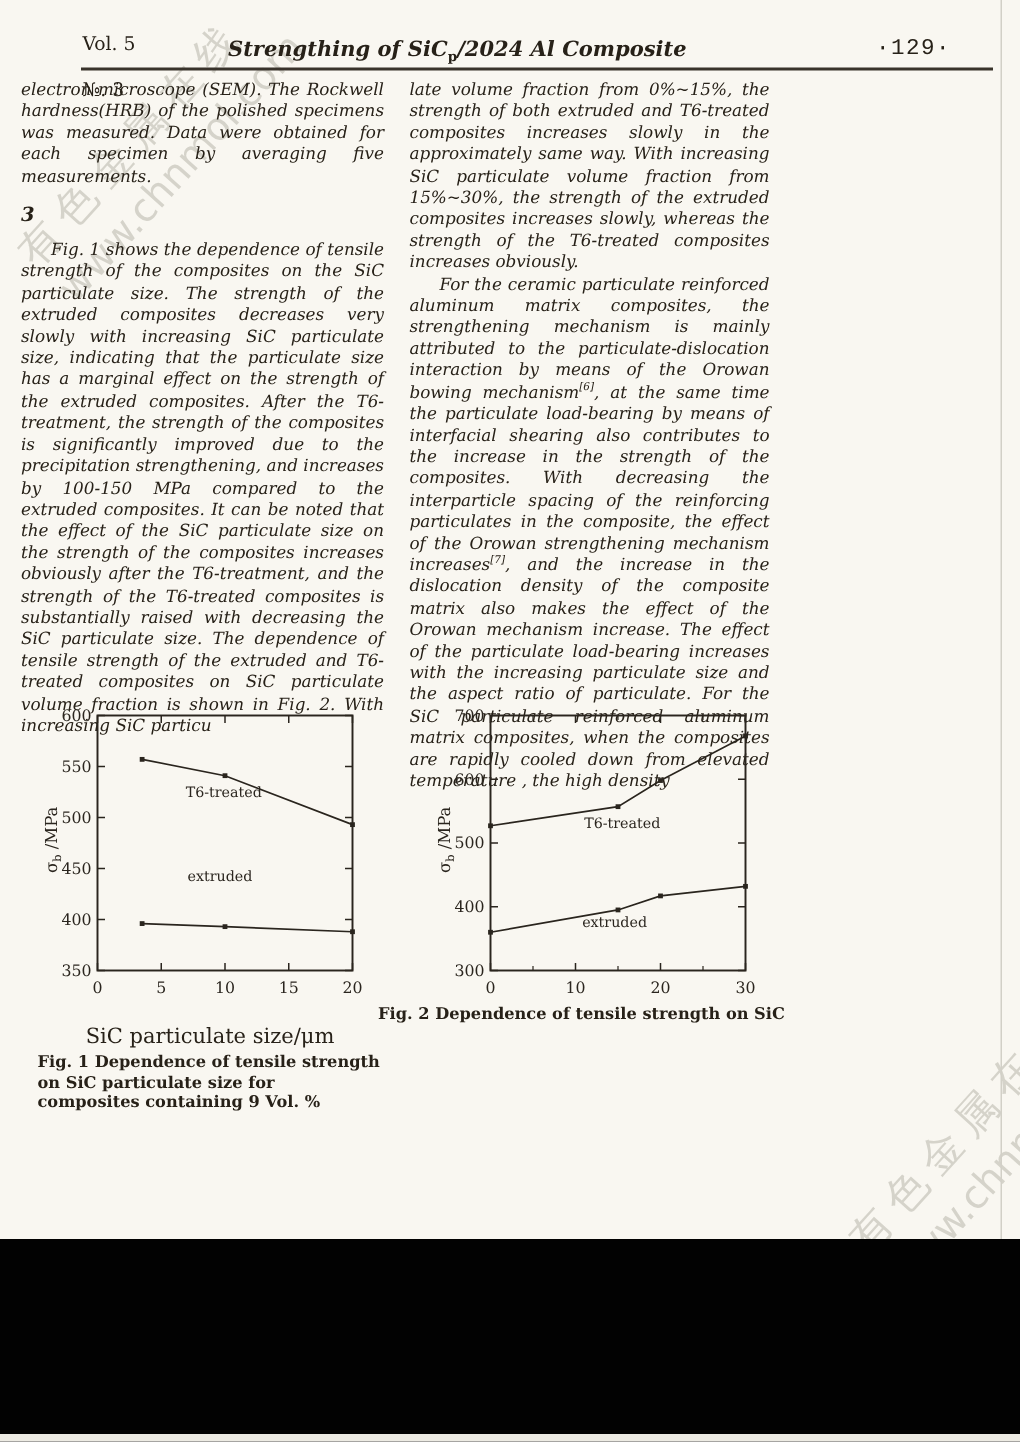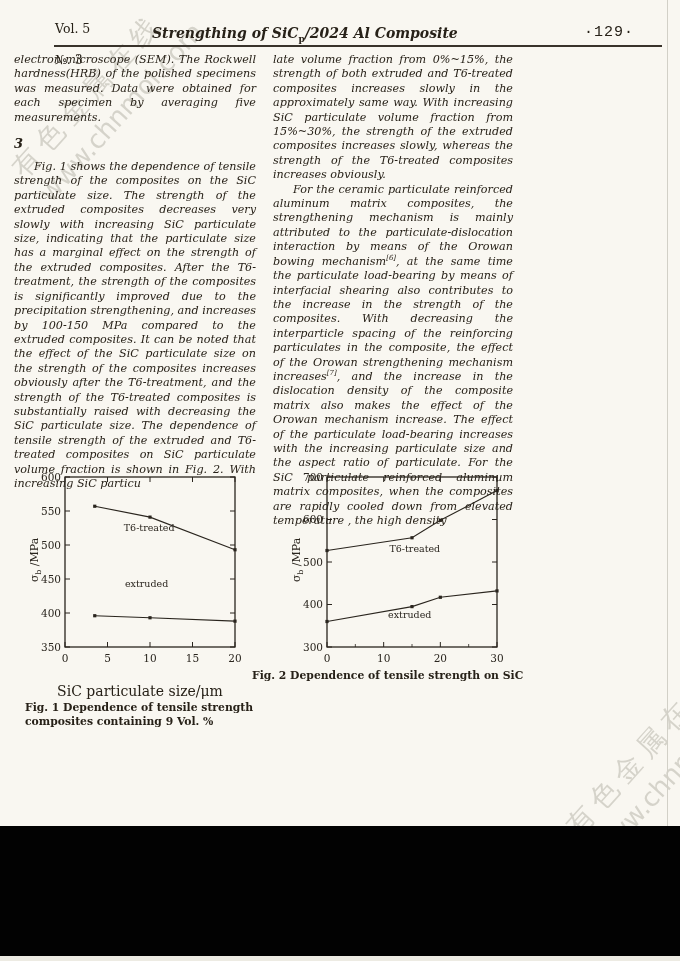--- a/index.html
+++ b/index.html
@@ -126,20 +126,21 @@
         <polyline points="69.75,146.72 125,148.76 210,152.16" fill="none" stroke="#2a251e" stroke-width="1.1"></polyline>
         <rect x="68.15" y="145.12" width="3.2" height="3.2" fill="#2a251e"></rect>
         <rect x="123.4" y="147.16" width="3.2" height="3.2" fill="#2a251e"></rect>
         <rect x="208.4" y="150.56" width="3.2" height="3.2" fill="#2a251e"></rect>
         <text x="124.15" y="62.4" text-anchor="middle" font-size="9.5" fill="#2a251e">T6-treated</text>
         <text x="121.6" y="118.16" text-anchor="middle" font-size="9.5" fill="#2a251e">extruded</text>
       </svg>
     <div class="xlabel">SiC particulate size/μm</div>
     <div class="caption">
       <div>Fig. 1  Dependence of tensile strength</div>
+      <div>on SiC particulate size for</div>
       <div>composites containing 9 Vol. %</div>
     </div>
   </div>
 
   <div class="figure fig2">
     <svg width="230" height="198">
         <rect x="40" y="8" width="170" height="170" fill="none" stroke="#2a251e" stroke-width="1.3"></rect>
         <line x1="40" y1="178" x2="40" y2="173" stroke="#2a251e" stroke-width="1"></line>
         <line x1="40" y1="8" x2="40" y2="13" stroke="#2a251e" stroke-width="1"></line>
         <text x="40" y="193" text-anchor="middle" font-size="10.5" fill="#2a251e">0</text>

